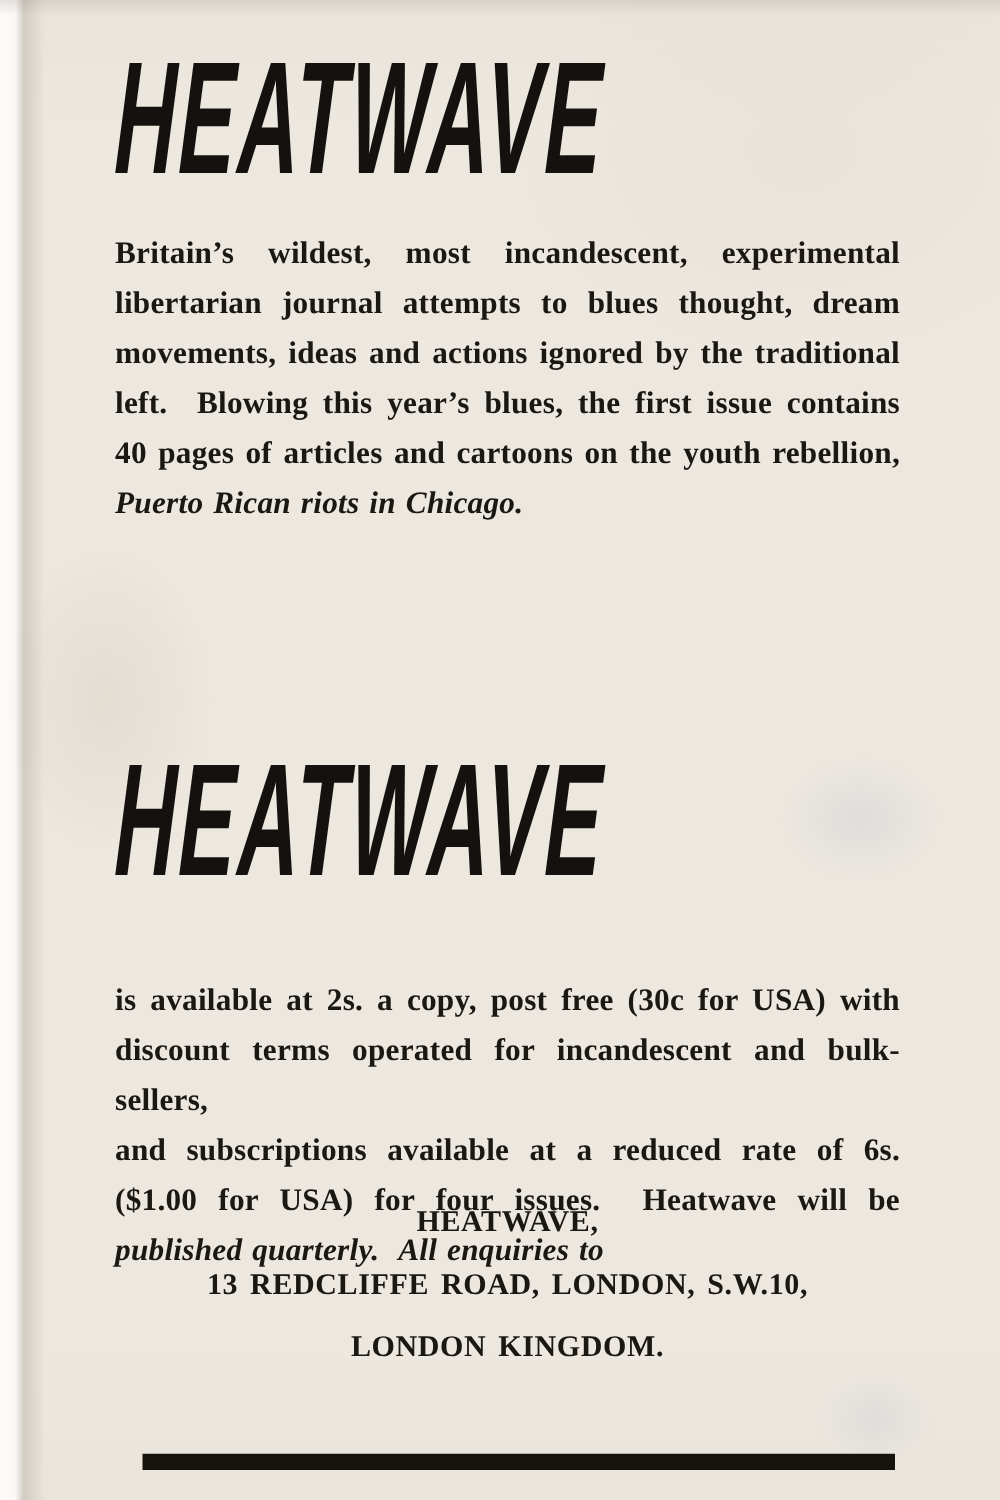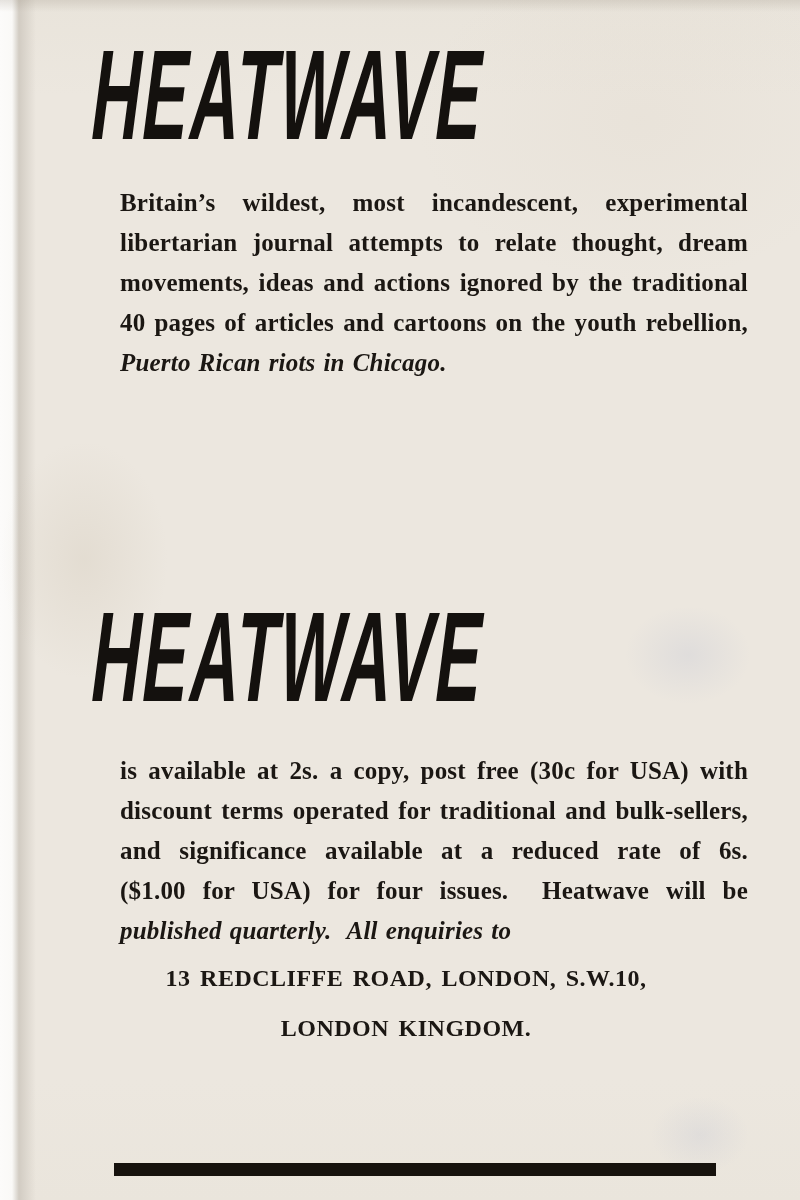--- a/index.html
+++ b/index.html
@@ -38,24 +38,23 @@
   .masthead-2 { top: 593px; }
   .para {
     position: absolute;
     left: 92px;
     width: 628px;
     font-size: 25px;
     font-weight: bold;
     line-height: 40px;
     letter-spacing: 0.2px;
     word-spacing: 1.5px;
-    margin-left: 28px;
   }
   .para-intro { top: 183px; }
-  .para-availability { top: 751px; }
+  .para-availability { top: 781px; }
   .line { white-space: normal; }
   .line.justified { text-align: justify; text-align-last: justify; text-justify: inter-word; }
   .line.flush-left { text-align: left; text-align-last: left; font-style: italic; }
   .address {
     position: absolute;
     left: 92px;
     top: 953px;
     width: 628px;
     text-align: center;
     font-size: 24px;
@@ -75,36 +74,38 @@
 </style>
 </head>
 <body>
 
 <div class="page">
 
   <h1 class="masthead masthead-1">HEATWAVE</h1>
 
   <div class="para para-intro">
     <div class="line justified">Britain’s wildest, most incandescent, experimental</div>
-    <div class="line justified">libertarian journal attempts to relate thought, dream</div>
+    <div class="line justified">libertarian journal attempts to blues thought, dream</div>
     <div class="line justified">movements, ideas and actions ignored by the traditional</div>
+    <div class="line justified">left.&nbsp; Blowing this year’s blues, the first issue contains</div>
     <div class="line justified">40 pages of articles and cartoons on the youth rebellion,</div>
     <div class="line flush-left">Puerto Rican riots in Chicago.</div>
   </div>
 
   <h1 class="masthead masthead-2">HEATWAVE</h1>
 
   <div class="para para-availability">
     <div class="line justified">is available at 2s. a copy, post free (30c for USA) with</div>
-    <div class="line justified">discount terms operated for traditional and bulk-sellers,</div>
-    <div class="line justified">and significance available at a reduced rate of 6s.</div>
+    <div class="line justified">discount terms operated for incandescent and bulk-sellers,</div>
+    <div class="line justified">and subscriptions available at a reduced rate of 6s.</div>
     <div class="line justified">($1.00 for USA) for four issues.&nbsp; Heatwave will be</div>
     <div class="line flush-left">published quarterly.&nbsp; All enquiries to</div>
   </div>
 
   <div class="address">
+    <div class="line">HEATWAVE,</div>
     <div class="line">13 REDCLIFFE ROAD, LONDON, S.W.10,</div>
     <div class="line">LONDON KINGDOM.</div>
   </div>
 
   <div class="bottom-rule"></div>
 
 </div>
 
 </body></html>

